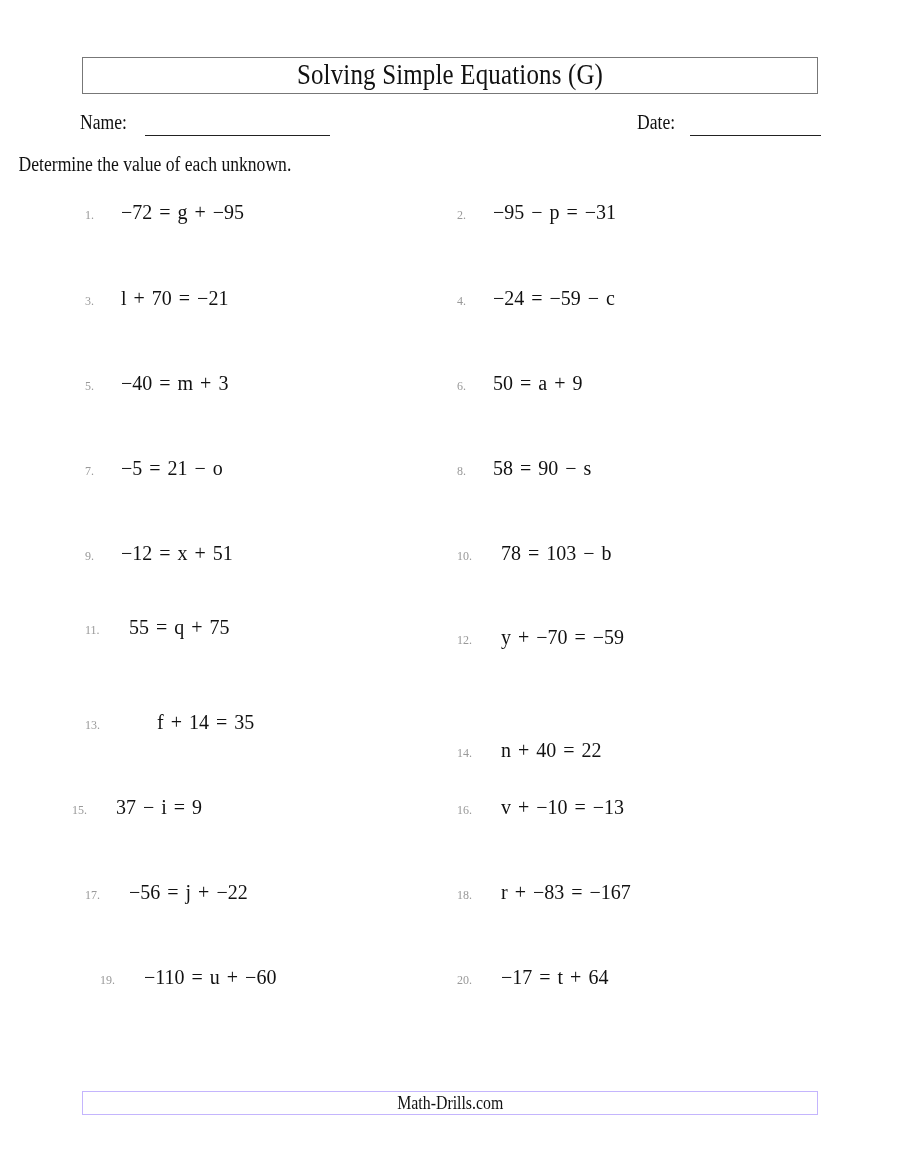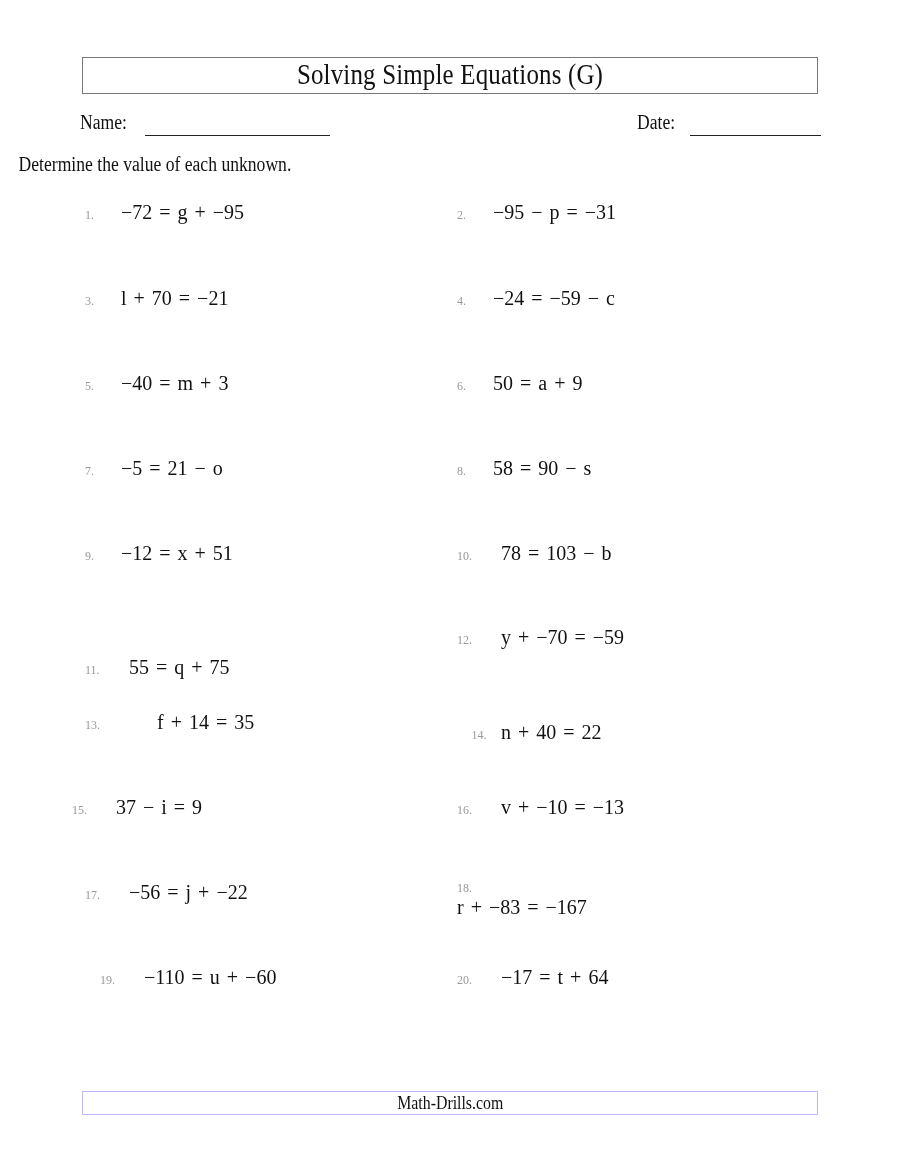--- a/index.html
+++ b/index.html
@@ -73,52 +73,52 @@
 
 <div class="problem" style="left:85px; top:542px;">
   <span class="pnum">9.</span>
   <span class="eq">−12 = x + 51</span>
 </div>
 <div class="problem" style="left:457px; top:542px;">
   <span class="pnum two">10.</span>
   <span class="eq">78 = 103 − b</span>
 </div>
 
-<div class="problem" style="left:85px; top:656px;">
+<div class="problem" style="left:85px; top:616px;">
   <span class="pnum two">11.</span>
   <span class="eq">55 = q + 75</span>
 </div>
 <div class="problem" style="left:457px; top:626px;">
   <span class="pnum two">12.</span>
   <span class="eq">y + −70 = −59</span>
 </div>
 
 <div class="problem" style="left:85px; top:711px;gap:28px;">
   <span class="pnum two">13.</span>
   <span class="eq">f + 14 = 35</span>
 </div>
-<div class="problem" style="left:457px; top:721px;text-align:center;">
+<div class="problem" style="left:457px; top:739px;">
   <span class="pnum two">14.</span>
   <span class="eq">n + 40 = 22</span>
 </div>
 
 <div class="problem" style="left:72px; top:796px;">
   <span class="pnum two">15.</span>
   <span class="eq">37 − i = 9</span>
 </div>
 <div class="problem" style="left:457px; top:796px;">
   <span class="pnum two">16.</span>
   <span class="eq">v + −10 = −13</span>
 </div>
 
 <div class="problem" style="left:85px; top:881px;">
   <span class="pnum two">17.</span>
   <span class="eq">−56 = j + −22</span>
 </div>
-<div class="problem" style="left:457px; top:881px;flex-direction:column;">
+<div class="problem" style="left:457px; top:881px;">
   <span class="pnum two">18.</span>
   <span class="eq">r + −83 = −167</span>
 </div>
 
 <div class="problem" style="left:100px; top:966px;">
   <span class="pnum two">19.</span>
   <span class="eq">−110 = u + −60</span>
 </div>
 <div class="problem" style="left:457px; top:966px;">
   <span class="pnum two">20.</span>

